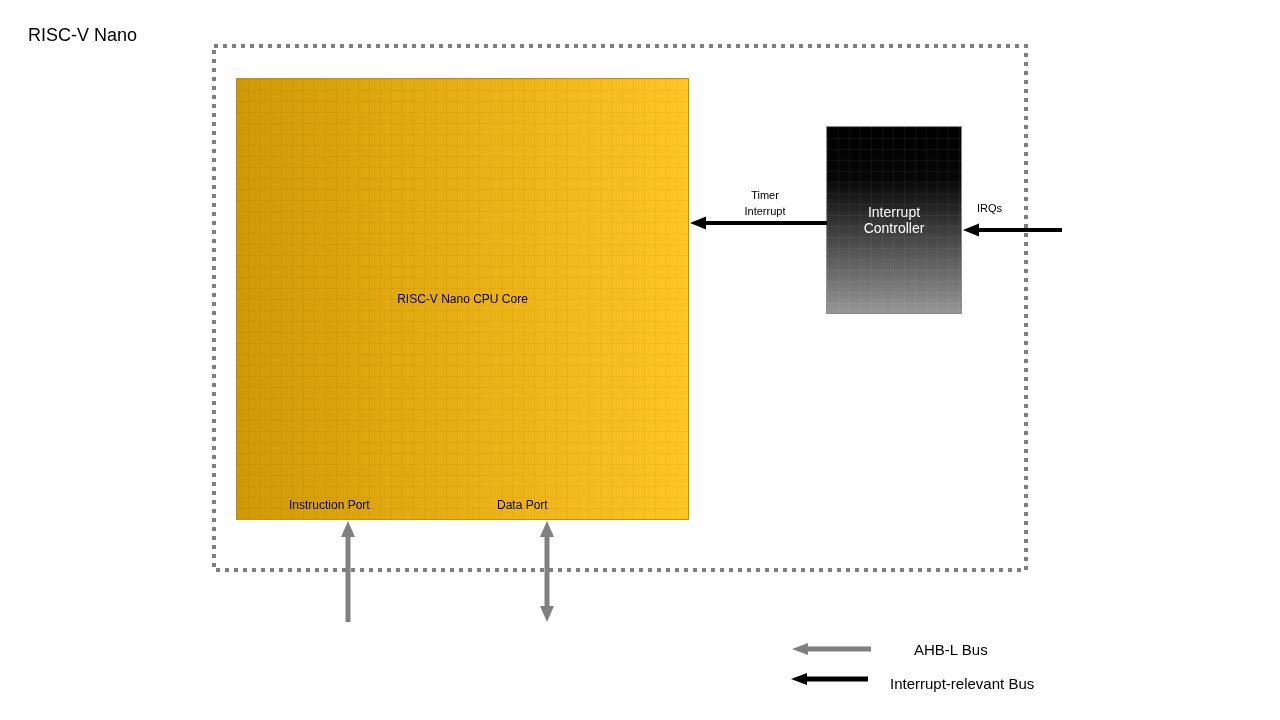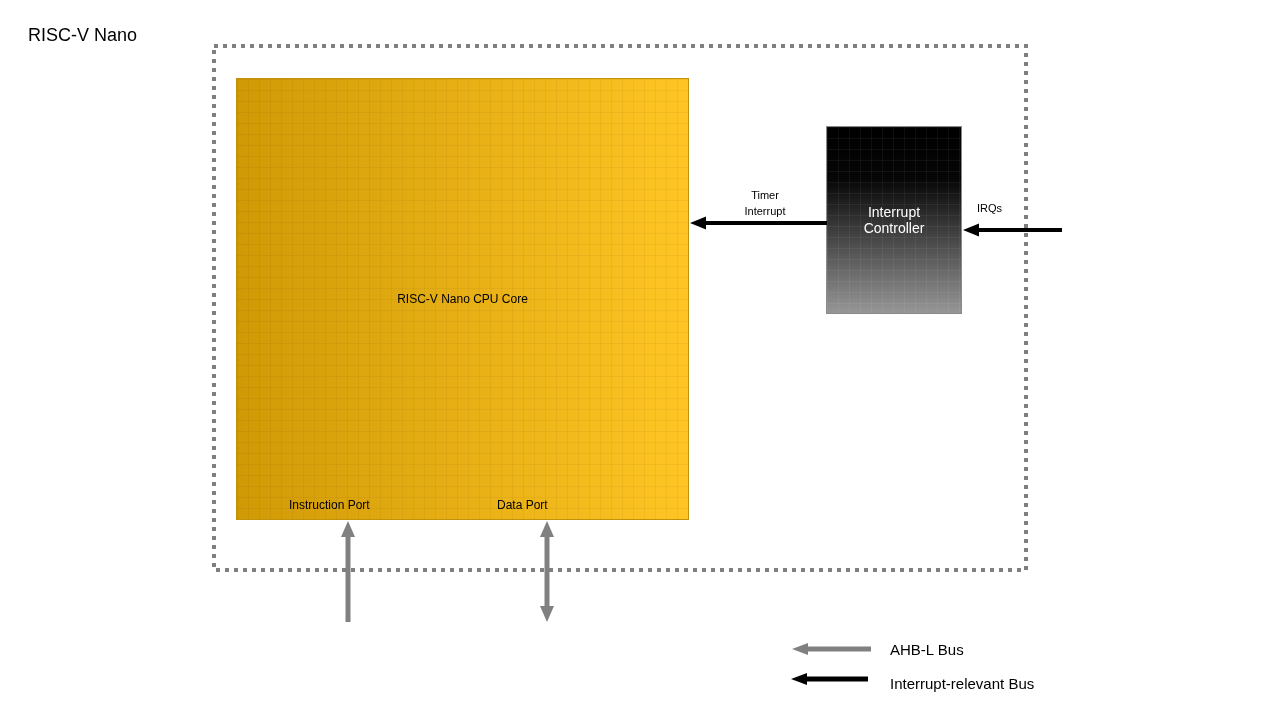--- a/index.html
+++ b/index.html
@@ -80,21 +80,21 @@
   }
   .timer-label { left: 700px; top: 187px; width: 130px; }
   .irqs-label  { left: 977px; top: 200px; white-space: nowrap; }
   .legend-label {
     position: absolute;
     left: 890px;
     font-size: 15px;
     line-height: 16px;
     white-space: nowrap;
   }
-  .legend-label.ahb { top: 642px; }
+  .legend-label.ahb { top: 642px; margin-left: 24px; }
   .legend-label.irq { top: 676px; }
   .overlay {
     position: absolute;
     left: 0;
     top: 0;
     width: 1280px;
     height: 720px;
     pointer-events: none;
   }
 </style>

